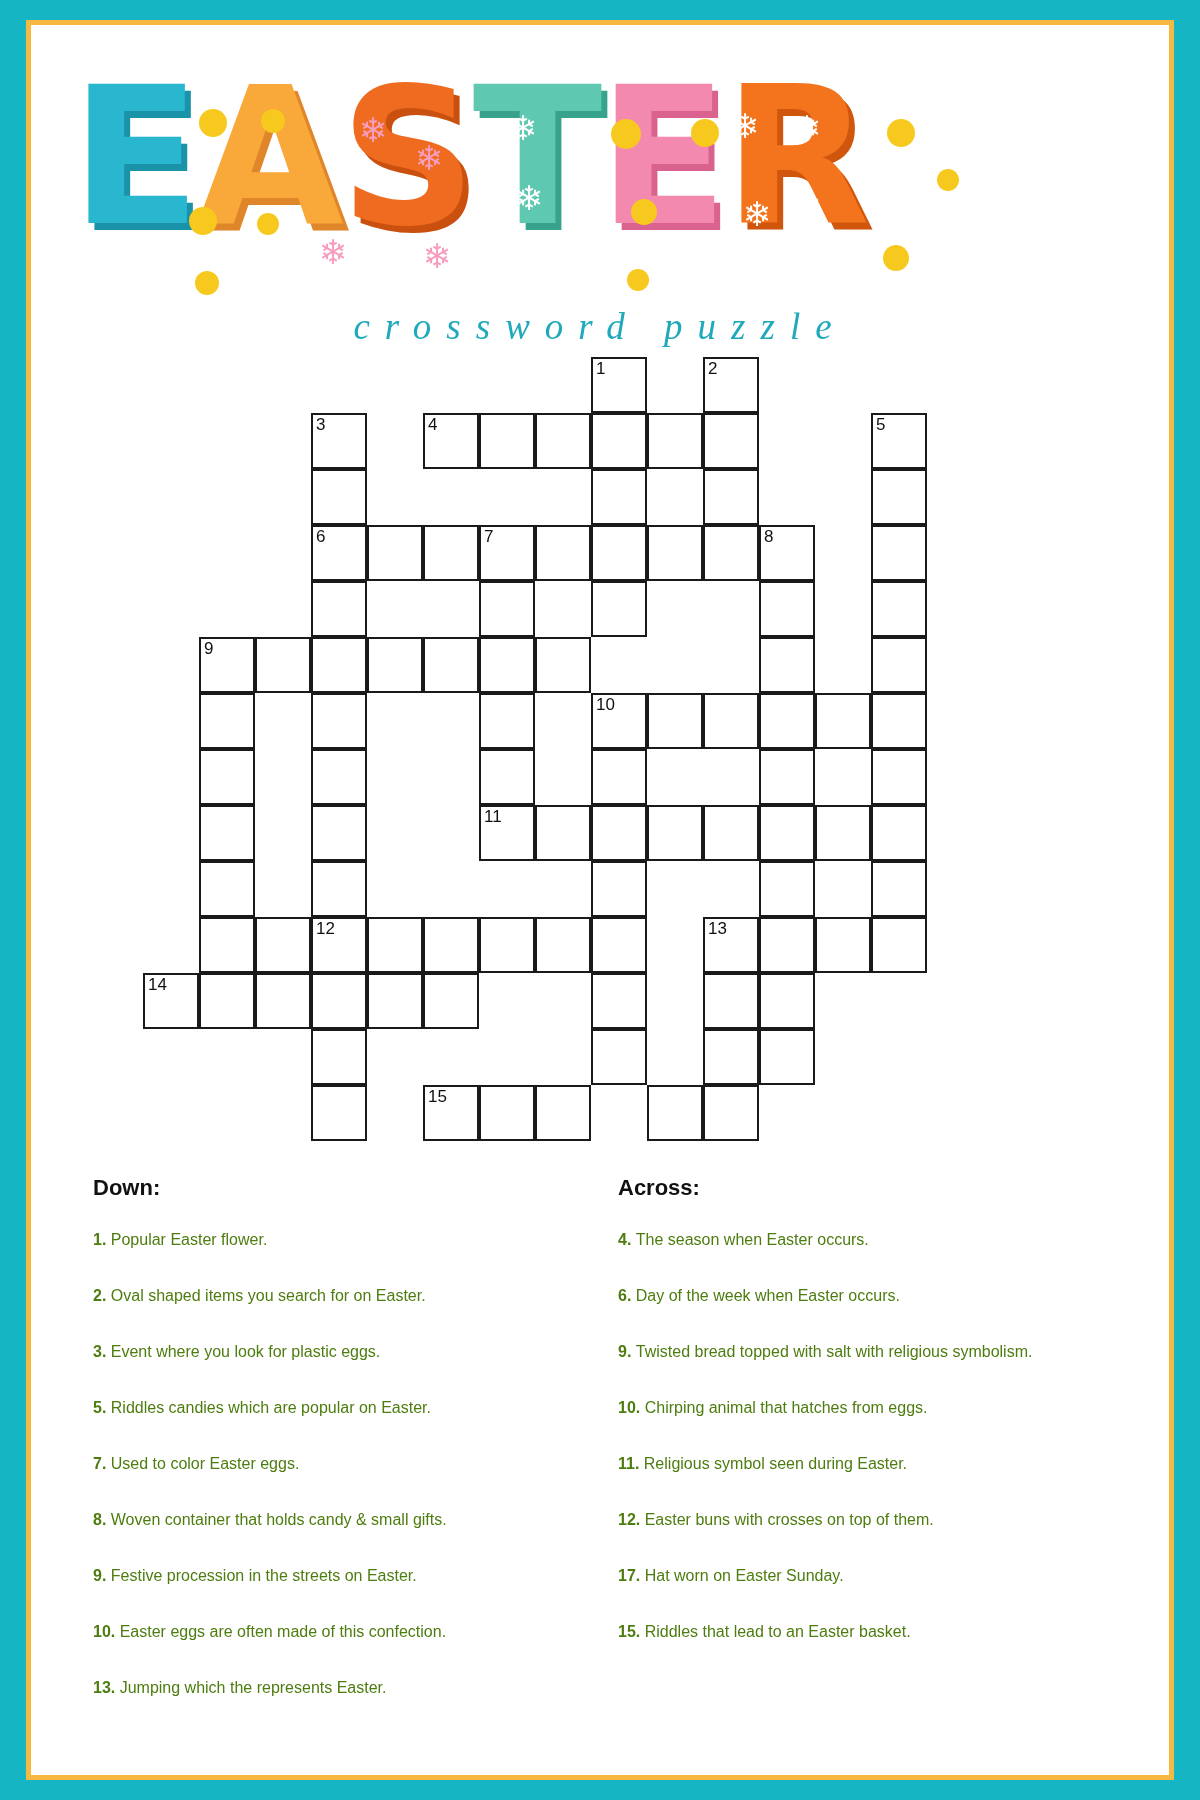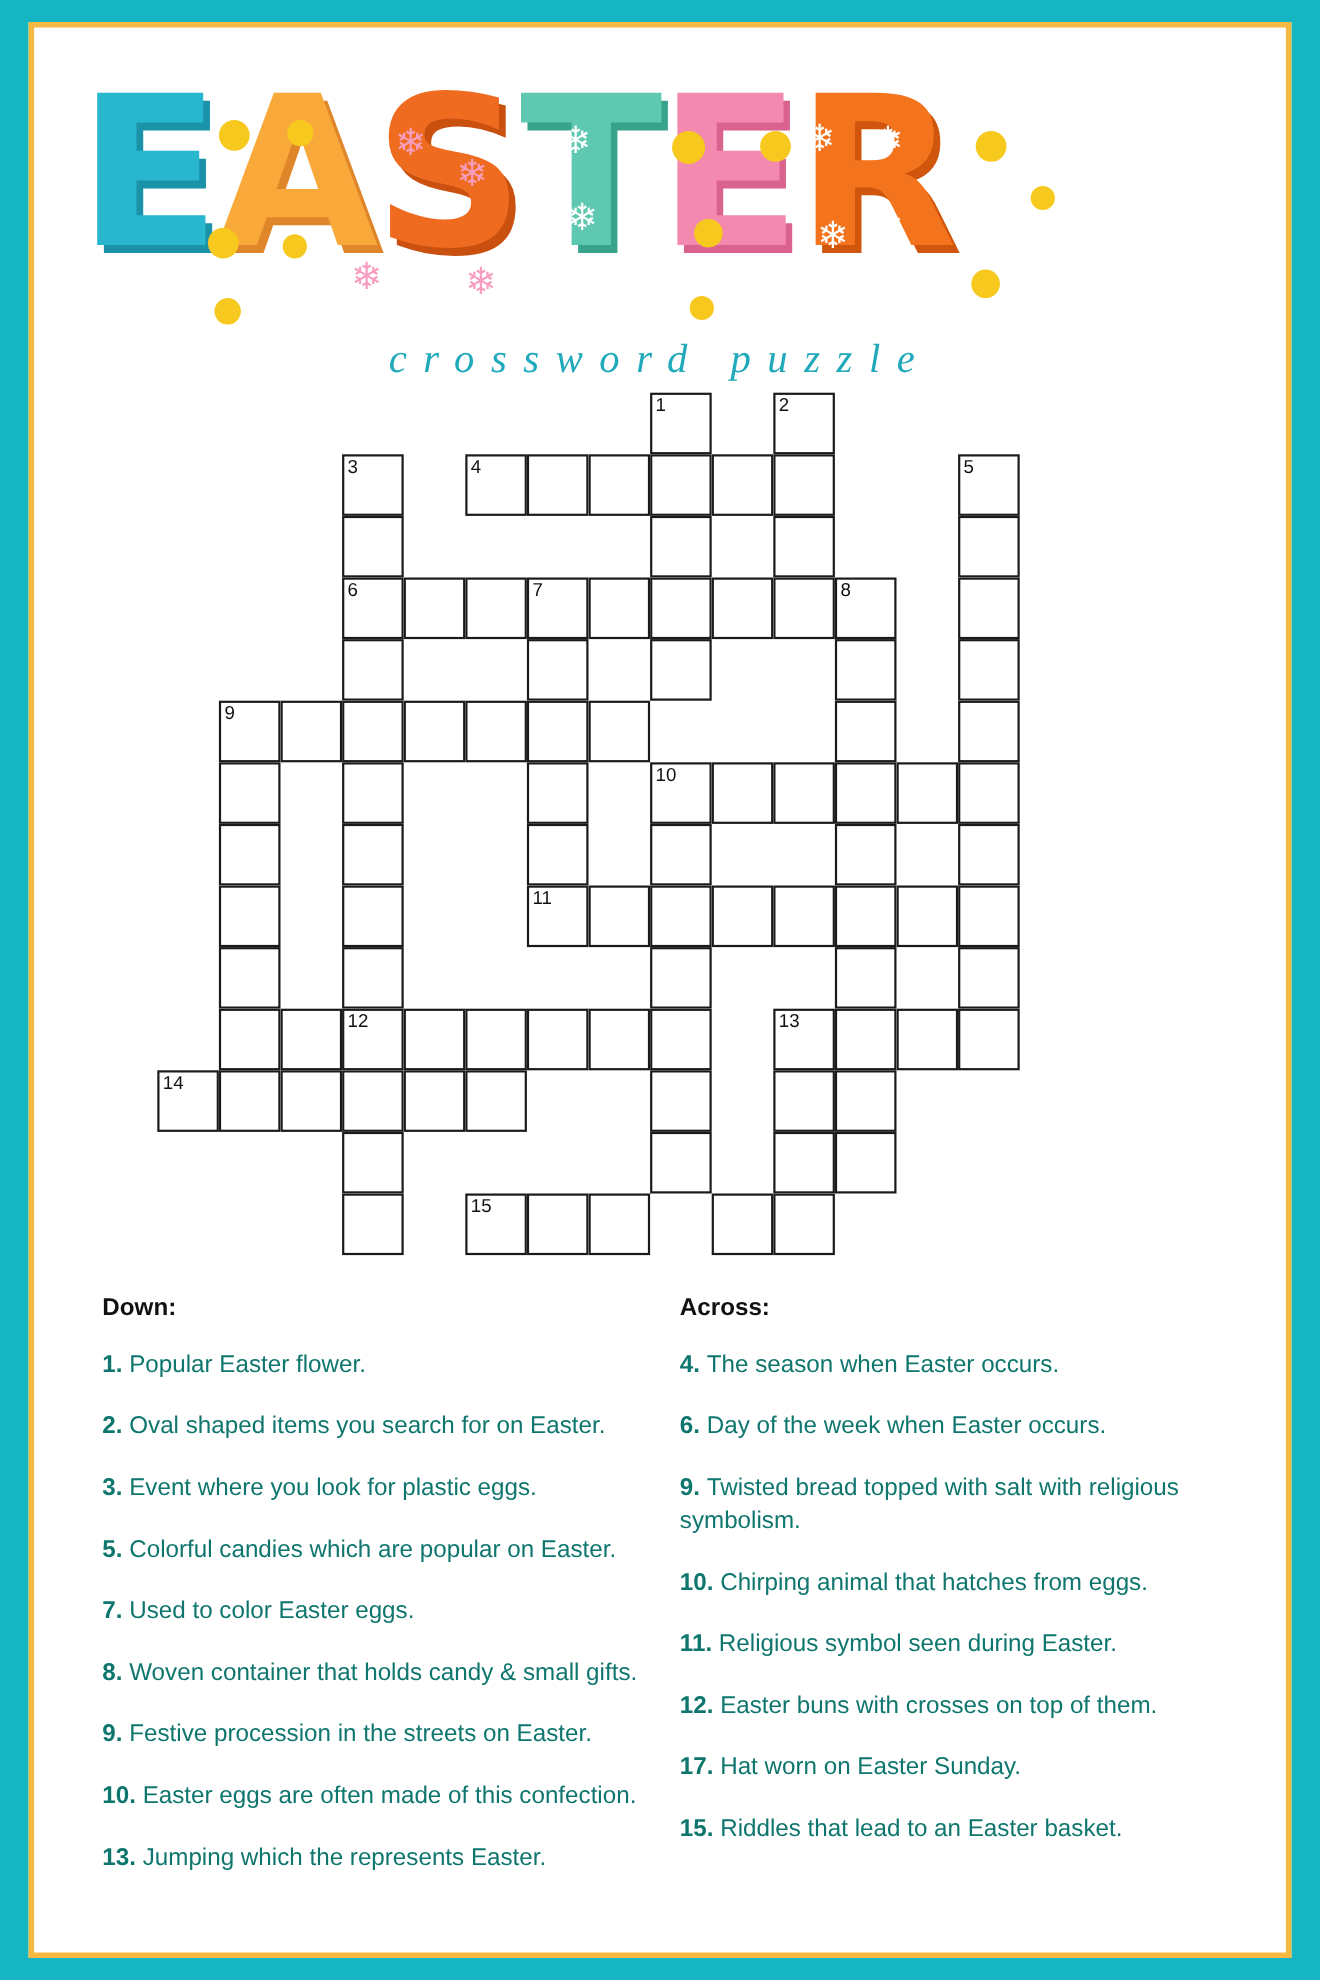--- a/index.html
+++ b/index.html
@@ -133,22 +133,22 @@
   }
   .col.down { padding-left: 22px; padding-right: 8px; }
   .col.across { padding-left: 18px; }
   .col-head {
     font-weight: bold;
     font-size: 22px;
     color: #111;
     margin-bottom: 24px;
   }
   .clue {
-    font-size: 22px;
-    color: #0f766e;
+    font-size: 16px;
+    color: #4d7c0f;
     line-height: 30px;
     margin-bottom: 26px;
   }
   .clue b { font-weight: bold; }
 </style>
 </head>
 <body>
 
 <div class="page">
   <div class="gold-frame">
@@ -325,21 +325,21 @@
           <div class="cell" style="left: 632px; top: 728px;"></div>
         </div>
 
       <div class="clues">
         <div class="col down">
           <div class="col-head">Down:</div>
           <div id="down-list">
               <div class="clue"><b>1. </b><span>Popular Easter flower.</span></div>
               <div class="clue"><b>2. </b><span>Oval shaped items you search for on Easter.</span></div>
               <div class="clue"><b>3. </b><span>Event where you look for plastic eggs.</span></div>
-              <div class="clue"><b>5. </b><span>Colorful candies which are popular on Easter.</span></div>
+              <div class="clue"><b>5. </b><span>Riddles candies which are popular on Easter.</span></div>
               <div class="clue"><b>7. </b><span>Used to color Easter eggs.</span></div>
               <div class="clue"><b>8. </b><span>Woven container that holds candy &amp; small gifts.</span></div>
               <div class="clue"><b>9. </b><span>Festive procession in the streets on Easter.</span></div>
               <div class="clue"><b>10. </b><span>Easter eggs are often made of this confection.</span></div>
               <div class="clue"><b>13. </b><span>Jumping which the represents Easter.</span></div>
             </div>
         </div>
         <div class="col across">
           <div class="col-head">Across:</div>
           <div id="across-list">

